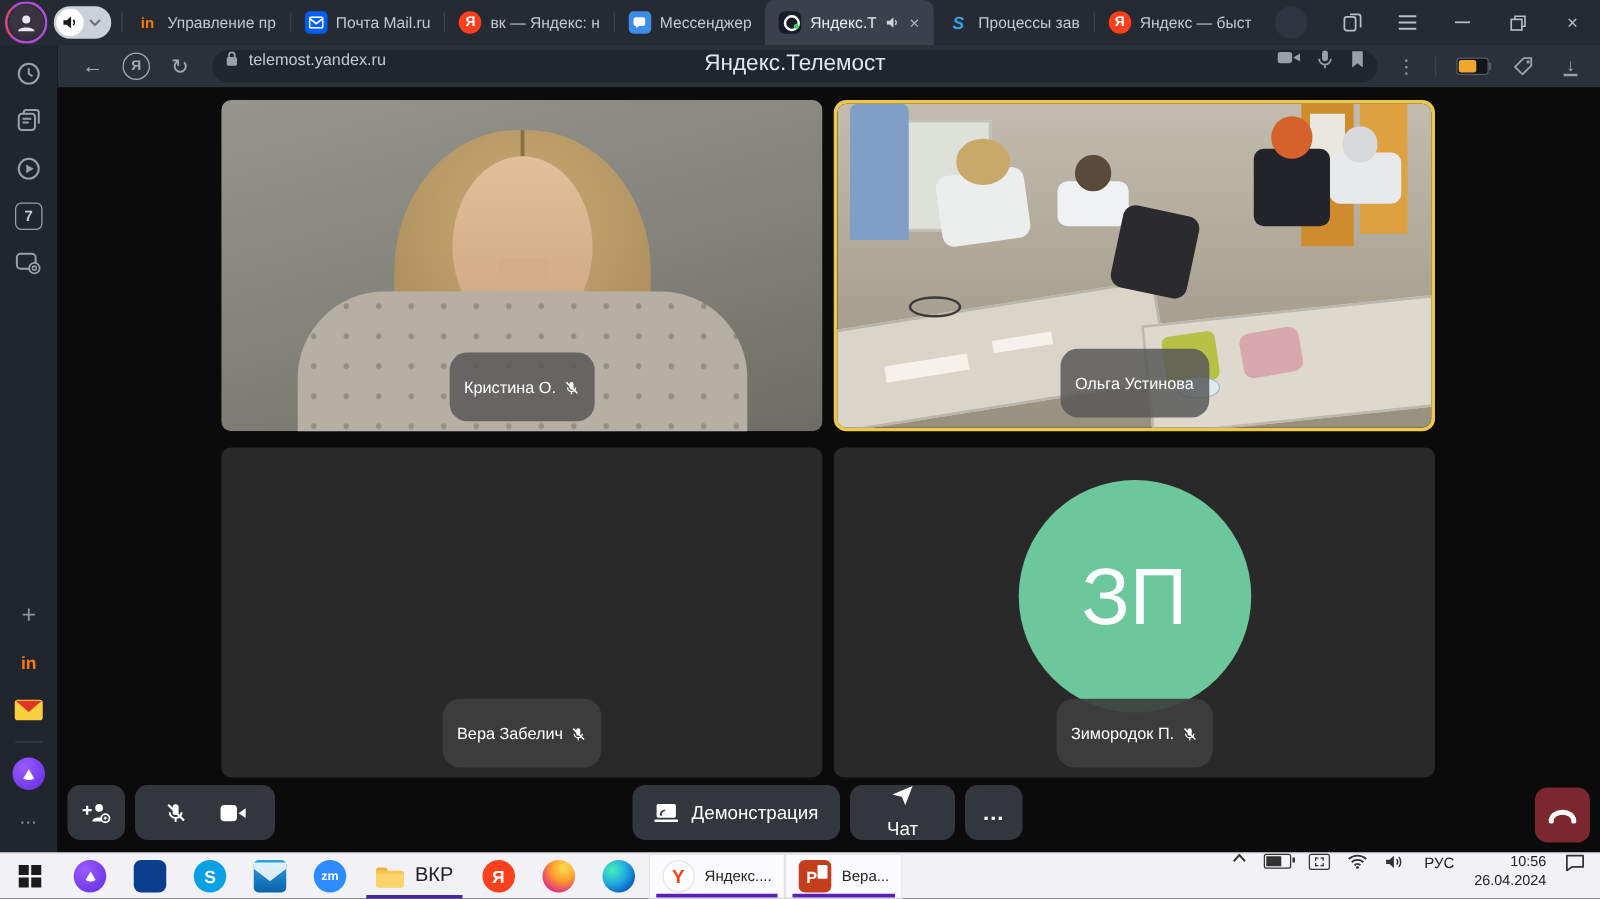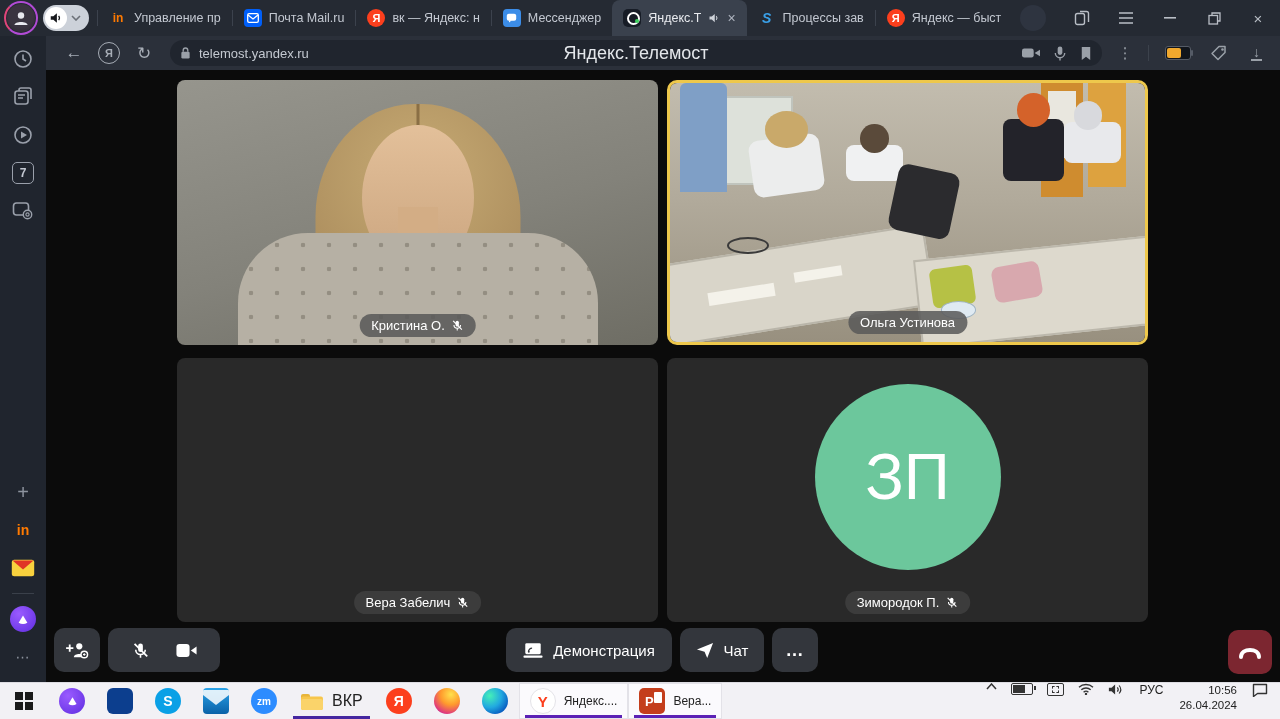--- a/index.html
+++ b/index.html
@@ -41,21 +41,21 @@
   .winctrls{margin-left:auto;display:flex;align-items:center;gap:0;}
   .wbtn{width:44px;height:36px;display:flex;align-items:center;justify-content:center;color:#b9bec6;}
   .wbtn.close{font-size:15px;}
 
   
   #addrbar{position:absolute;left:46px;top:36px;width:1234px;height:34px;background:#2b303a;
     display:flex;align-items:center;padding:0 10px 0 14px;box-sizing:border-box;gap:6px;}
   .nav-g{color:#a7adb6;font-size:17px;width:28px;text-align:center;flex:none;}
   .ya-home{width:20px;height:20px;border:1.6px solid #a7adb6;border-radius:50%;color:#a7adb6;
     font-size:11px;font-weight:bold;display:flex;align-items:center;justify-content:center;flex:none;margin:0 4px;}
-  .urlpill{flex:1;height:26px;border-radius:13px;background:#20252e;display:flex;align-items:center;
+  .urlpill{flex:1;height:26px;border-radius:13px;background:#20252e;display:flex;
     padding:0 10px;position:relative;margin:0 6px;}
   .url-txt{color:#c4c9d1;font-size:13px;margin-left:8px;}
   .page-title{position:absolute;left:0;right:0;text-align:center;color:#e3e6ea;font-size:18px;pointer-events:none;}
   .pill-ic{margin-left:14px;flex:none;}
   .pill-sp{flex:1;}
   .addr-dots{color:#9aa0a8;font-size:15px;width:22px;text-align:center;}
   .vline{width:1px;height:16px;background:#3c424c;margin:0 6px;}
   .batt{width:24px;height:12px;border-radius:3px;background:#11151c;border:1px solid #555b66;
     position:relative;flex:none;margin:0 4px;}
   .batt .fill{position:absolute;left:1px;top:1px;bottom:1px;width:60%;background:#f0a82e;border-radius:2px;}
@@ -75,22 +75,22 @@
   .sic.dots{color:#8d939e;font-size:14px;letter-spacing:1px;}
 
   
   #content{position:absolute;left:46px;top:70px;width:1234px;height:612px;background:#0b0b0b;}
   .tile{position:absolute;border-radius:8px;overflow:hidden;}
   .tile.speaker{border:3px solid #eec84c;border-radius:10px;box-sizing:border-box;}
   .tile.av{background:#292929;display:flex;align-items:center;justify-content:center;}
   .circle{width:186px;height:186px;border-radius:50%;display:flex;align-items:center;justify-content:center;
     color:#fff;font-size:64px;margin-bottom:26px;}
   .npill{position:absolute;bottom:8px;left:50%;transform:translateX(-50%);
-    background:rgba(88,88,88,.85);border-radius:14px;padding:4px 12px;color:#fff;font-size:13px;
-    display:inline-flex;align-items:center;gap:6px;white-space:nowrap;}
+    background:rgba(88,88,88,.85);border-radius:14px;padding:20px 12px;color:#fff;font-size:13px;
+    display:inline-flex;align-items:flex-end;gap:6px;white-space:nowrap;}
   .tile.av .npill{background:rgba(62,62,62,.92);}
 
   
   .ph-woman{width:100%;height:100%;position:relative;
     background:linear-gradient(165deg,#96958d 0%,#83827a 55%,#6e6d64 100%);}
   .pw-hair{position:absolute;left:50%;top:9%;transform:translateX(-50%);width:205px;height:235px;
     background:radial-gradient(circle at 50% 30%,#c7ab74,#a8895a 80%);border-radius:48% 48% 42% 42%;}
   .pw-face{position:absolute;left:50%;top:17%;transform:translateX(-50%);width:112px;height:145px;
     background:linear-gradient(180deg,#e3c09a,#cba57f);border-radius:50%;}
   .pw-part{position:absolute;left:50%;top:9%;transform:translateX(-50%);width:3px;height:34px;background:#8a6f45;}
@@ -458,21 +458,21 @@
   </div>
   <div class="cbtn" style="left:460px;width:166px;">
     <svg width="20" height="17" viewBox="0 0 22 18">
       <rect x="2.5" y="1" width="17" height="12" rx="1.5" fill="#fff"></rect>
       <rect x="0.5" y="14.5" width="21" height="2.4" rx="1" fill="#fff"></rect>
       <path d="M6 10.5a4 4 0 0 1 4-4" stroke="#33363c" stroke-width="1.4" fill="none"></path>
       <circle cx="6.4" cy="10.4" r="1" fill="#33363c"></circle>
       </svg>
     <span>Демонстрация</span>
   </div>
-  <div class="cbtn" style="left:634px;width:84px;">
+  <div class="cbtn" style="left:634px;width:84px;flex-direction:column;">
     <svg width="18" height="17" viewBox="0 0 20 19">
       <path d="M1 8.5 L19 1 L12.5 18 L9.5 10.8 Z" fill="#fff"></path>
       </svg>
     <span>Чат</span>
   </div>
   <div class="cbtn" style="left:726px;width:46px;">
     <span class="moredots">…</span>
   </div>
   <div class="hang">
     <svg width="26" height="14" viewBox="0 0 26 14">

